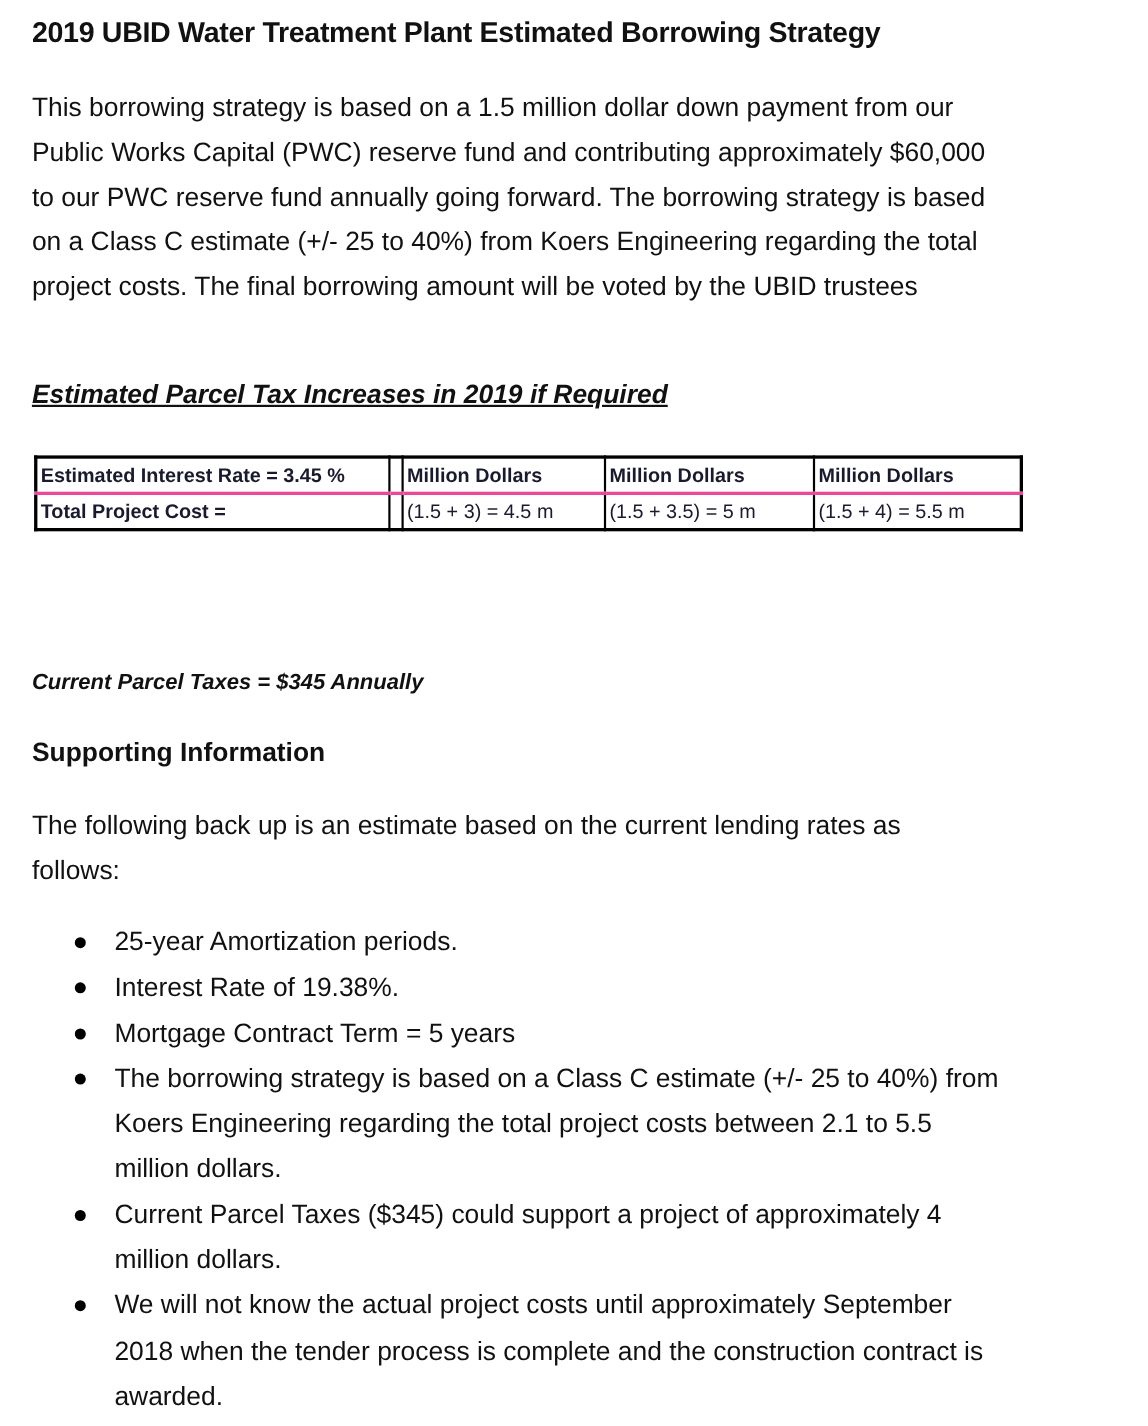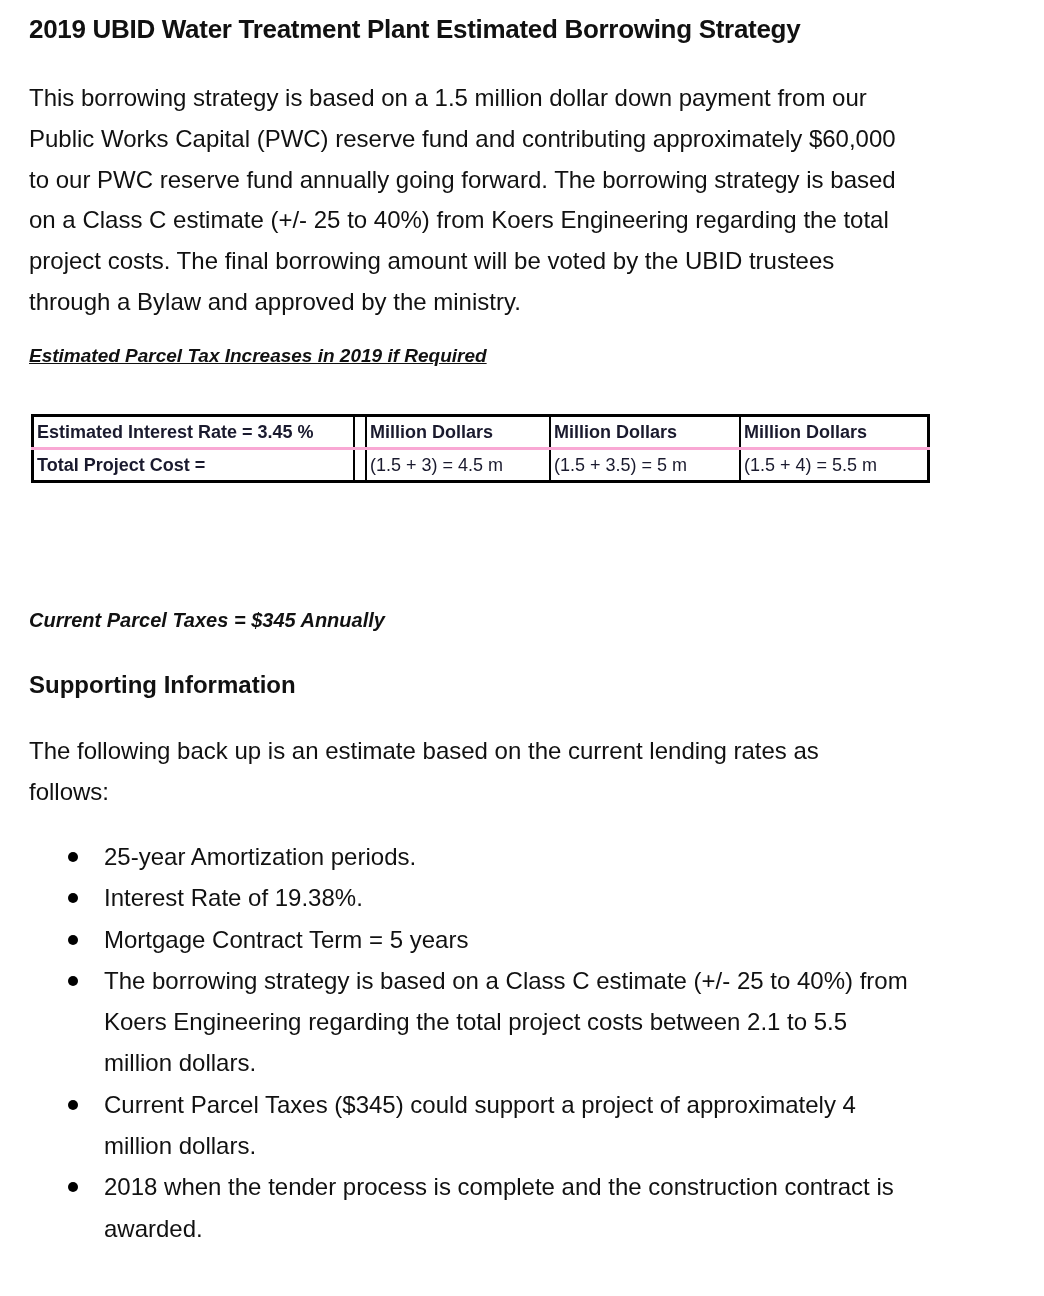--- a/index.html
+++ b/index.html
@@ -14,36 +14,36 @@
       font-size: 26px; font-weight: bold; letter-spacing: -0.3px;
       white-space: nowrap;
     }
     .intro {
       position: absolute; top: 78px; left: 0; width: 985px;
       font-size: 24px; line-height: 40.8px;
     }
     .intro .line { display: block; white-space: nowrap; }
     .section-heading {
       position: absolute; top: 345px; left: 0;
-      font-size: 19px; font-weight: bold; font-style: italic; text-decoration: underline;
+      font-size: 24px; font-weight: bold; font-style: italic; text-decoration: underline;
       white-space: nowrap;
     }
     
     .tbl-wrap { position: absolute; left: 2px; top: 414px; }
     table.tax {
       border-collapse: collapse;
       font-size: 18px; color: #1a1a2e;
     }
     table.tax td {
       padding: 0 3px; height: 30px; white-space: nowrap; vertical-align: middle;
       border-left: 2px solid #000; border-right: 2px solid #000;
     }
     table.tax { border: 3px solid #000; }
     table.tax tr.hdr td { border-bottom: 3px solid #000; height: 31px; }
-    table.tax tr.sub2 td { border-bottom: 3px solid #f9a8d4; }
+    table.tax tr.sub2 td { border-bottom: 3px solid #ec4899; }
     table.tax td.c0 { width: 313px; }
     table.tax td.sp { width: 10px; padding: 0; }
     table.tax td.c1 { width: 176px; }
     table.tax td.c2 { width: 182px; }
     table.tax td.c3 { width: 180px; }
     table.tax td.center { text-align: center; }
     table.tax .bold { font-weight: bold; }
     table.tax .red { color: #ff1a1a; font-weight: bold; text-align: center; }
     .sub-row td { height: 31px; }
 
@@ -76,21 +76,20 @@
 <div class="page">
 
   <div class="title">2019 UBID Water Treatment Plant Estimated Borrowing Strategy</div>
 
   <div class="intro">
     <span class="line">This borrowing strategy is based on a 1.5 million dollar down payment from our</span>
     <span class="line">Public Works Capital (PWC) reserve fund and contributing approximately $60,000</span>
     <span class="line">to our PWC reserve fund annually going forward.  The borrowing strategy is based</span>
     <span class="line">on a Class C estimate (+/- 25 to 40%) from Koers Engineering regarding the total</span>
     <span class="line">project costs. The final borrowing amount will be voted by the UBID trustees</span>
-    <span class="line">through a Bylaw and approved by the ministry.</span>
   </div>
 
   <div class="section-heading">Estimated Parcel Tax Increases in 2019 if Required</div>
 
   <div class="tbl-wrap">
     <table class="tax">
       <tbody>
       <tr class="sub2 sub-row">
         <td class="c0 bold">Estimated Interest Rate = 3.45 %</td>
         <td class="sp"></td>
@@ -137,18 +136,19 @@
       <span class="line">Koers Engineering regarding the total project costs between 2.1 to 5.5</span>
       <span class="line">million dollars.</span>
     </li>
     <li>
       <span class="dot"></span>
       <span class="line">Current Parcel Taxes ($345) could support a project of approximately 4</span>
       <span class="line">million dollars.</span>
     </li>
     <li>
       <span class="dot"></span>
+      <span class="line">We will not know the actual project costs until approximately September</span>
       <span class="line">2018 when the tender process is complete and the construction contract is</span>
       <span class="line">awarded.</span>
     </li>
   </ul>
 
 </div>
 
 </body></html>

